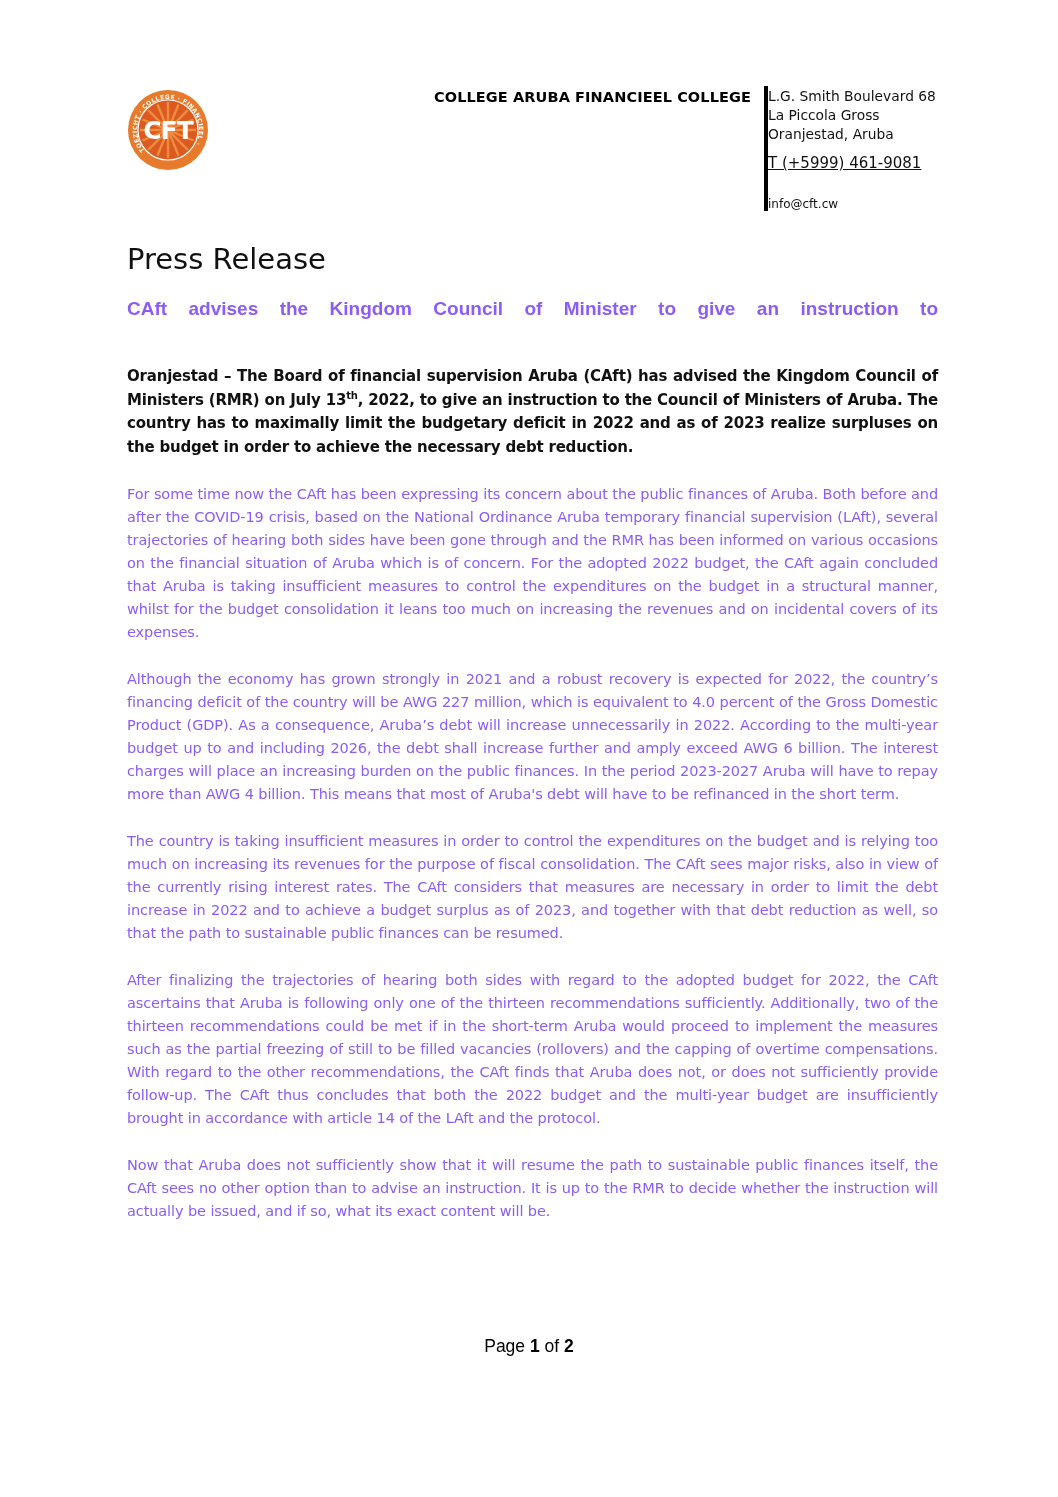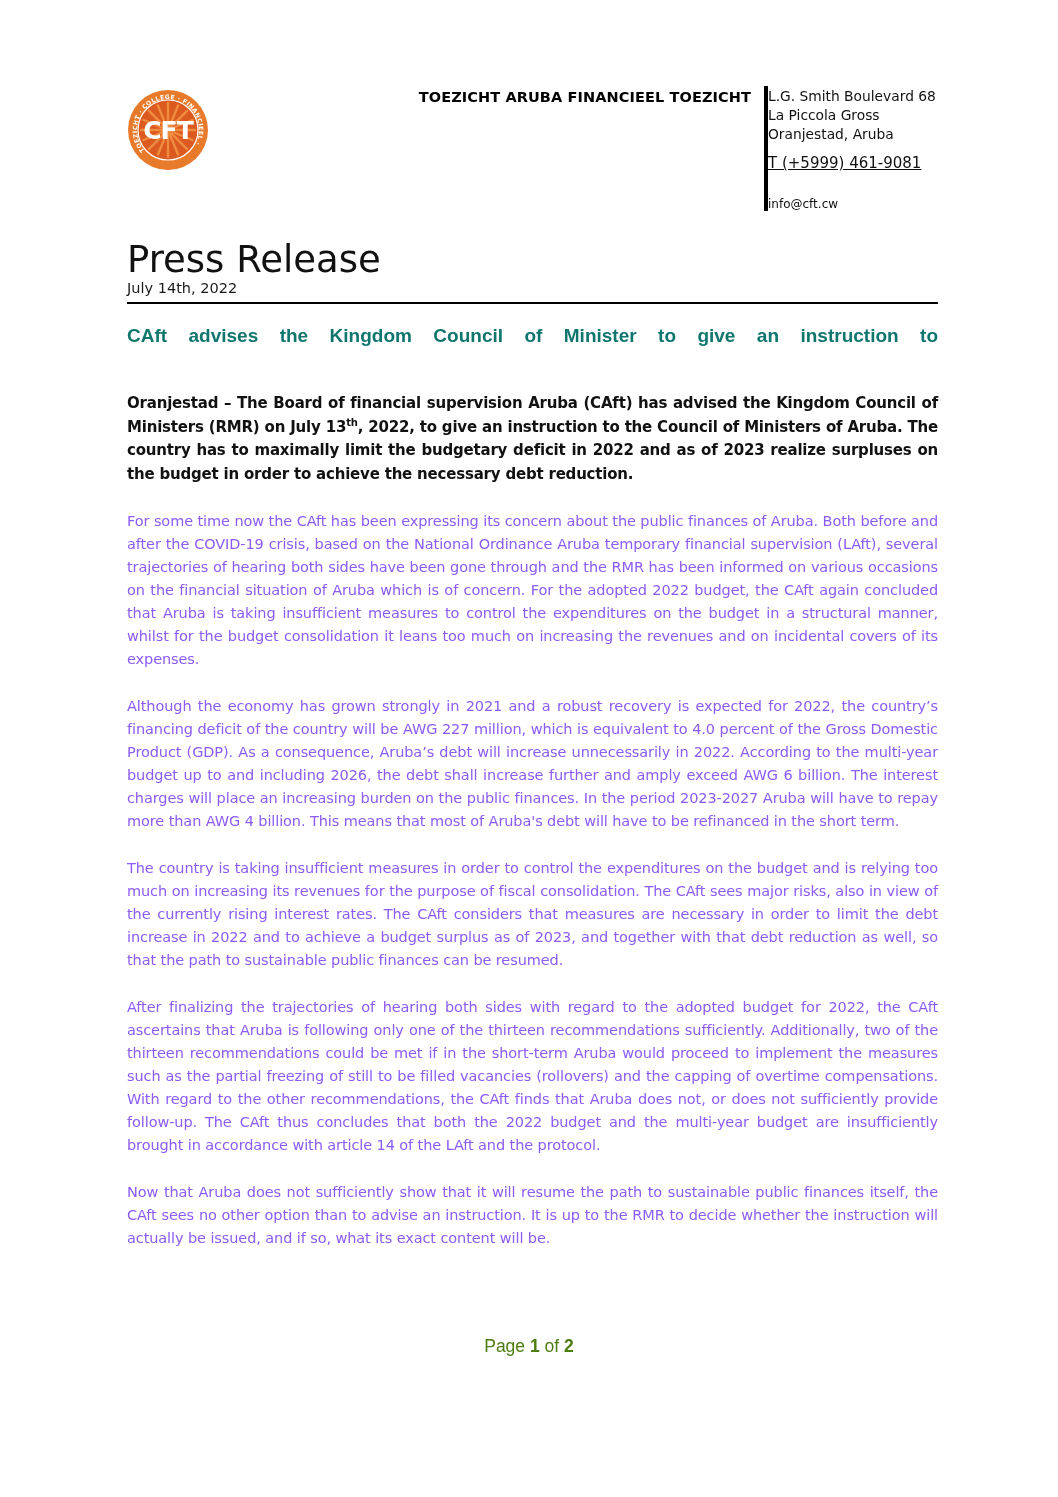--- a/index.html
+++ b/index.html
@@ -38,41 +38,41 @@
     line-height: 19px;
     color: #111;
     white-space: nowrap;
   }
   .contact .phone { margin-top: 10px; font-size: 15px; text-decoration: underline; }
   .contact .email { margin-top: 22px; font-size: 12px; }
 
   
   .doc-title {
     margin-top: 31px;
-    font-size: 37px;
+    font-size: 29px;
     font-weight: 400;
     color: #111;
     line-height: 35px;
   }
   .doc-date {
     margin-top: 2px;
     font-size: 14.5px;
     line-height: 18px;
     padding-bottom: 5px;
     border-bottom: 2.5px solid #000;
   }
 
   
   .headline {
     margin-top: 20px;
     font-family: "Liberation Sans", sans-serif;
     font-size: 19px;
     font-weight: bold;
     line-height: 24px;
-    color: #0f766e;
+    color: #8b5cf6;
   }
   .headline .hl-line-1 { text-align: justify; text-align-last: justify; }
 
   
   .lead {
     margin-top: 44px;
     font-family: "DejaVu Sans", sans-serif;
     font-weight: bold;
     font-size: 15px;
     line-height: 23.5px;
@@ -93,21 +93,21 @@
 
   
   .page-footer {
     position: absolute;
     left: 0;
     top: 1336px;
     width: 100%;
     text-align: center;
     font-family: "Liberation Sans", sans-serif;
     font-size: 17.5px;
-    color: #4d7c0f;
+    color: #000000;
   }
   .page-footer b { font-weight: bold; }
 </style>
 </head>
 <body>
 
 <div class="page">
 
   <div class="letterhead">
 
@@ -129,35 +129,34 @@
         <defs>
           <path id="ringPath" d="M 19.1 63.9 A 31 31 0 1 1 62.9 63.9 A 31 31 0 0 1 19.1 63.9" fill="none"></path>
         </defs>
         <text font-family="DejaVu Sans, sans-serif" font-size="6" font-weight="bold" fill="#ffffff" letter-spacing="0.4">
           <textPath href="#ringPath" startOffset="2">TOEZICHT · COLLEGE · FINANCIEEL ·</textPath>
         </text>
         <text x="41" y="51" text-anchor="middle" font-family="DejaVu Sans, sans-serif" font-size="25" font-weight="bold" fill="#ffffff" letter-spacing="-1">CFT</text>
       </svg>
     </div>
 
-    <div class="org-title">TOEZICHT ARUBA FINANCIEEL TOEZICHT</div>
+    <div class="org-title">COLLEGE ARUBA FINANCIEEL COLLEGE</div>
 
     <div class="vbar"></div>
 
     <div class="contact">
       <div>L.G. Smith Boulevard 68</div>
       <div>La Piccola Gross</div>
       <div>Oranjestad, Aruba</div>
       <div class="phone">T (+5999) 461-9081</div>
       <div class="email">info@cft.cw</div>
     </div>
   </div>
 
   <h1 class="doc-title">Press Release</h1>
-  <div class="doc-date">July 14th, 2022</div>
 
   <h2 class="headline">
     <div class="hl-line-1">CAft advises the Kingdom Council of Minister to give an instruction to</div>
   </h2>
 
   <p class="lead"><span>Oranjestad – The Board of financial supervision Aruba (CAft) has advised the Kingdom Council of Ministers (RMR) on July 13</span><sup>th</sup><span>, 2022, to give an instruction to the Council of Ministers of Aruba. The country has to maximally limit the budgetary deficit in 2022 and as of 2023 realize surpluses on the budget in order to achieve the necessary debt reduction.</span></p>
 
   <p class="body-par">For some time now the CAft has been expressing its concern about the public finances of Aruba. Both before and after the COVID-19 crisis, based on the National Ordinance Aruba temporary financial supervision (LAft), several trajectories of hearing both sides have been gone through and the RMR has been informed on various occasions on the financial situation of Aruba which is of concern. For the adopted 2022 budget, the CAft again concluded that Aruba is taking insufficient measures to control the expenditures on the budget in a structural manner, whilst for the budget consolidation it leans too much on increasing the revenues and on incidental covers of its expenses.</p>
   <p class="body-par">Although the economy has grown strongly in 2021 and a robust recovery is expected for 2022, the country’s financing deficit of the country will be AWG 227 million, which is equivalent to 4.0 percent of the Gross Domestic Product (GDP). As a consequence, Aruba’s debt will increase unnecessarily in 2022. According to the multi-year budget up to and including 2026, the debt shall increase further and amply exceed AWG 6 billion. The interest charges will place an increasing burden on the public finances. In the period 2023-2027 Aruba will have to repay more than AWG 4 billion. This means that most of Aruba's debt will have to be refinanced in the short term.</p>
   <p class="body-par">The country is taking insufficient measures in order to control the expenditures on the budget and is relying too much on increasing its revenues for the purpose of fiscal consolidation. The CAft sees major risks, also in view of the currently rising interest rates. The CAft considers that measures are necessary in order to limit the debt increase in 2022 and to achieve a budget surplus as of 2023, and together with that debt reduction as well, so that the path to sustainable public finances can be resumed.</p>

